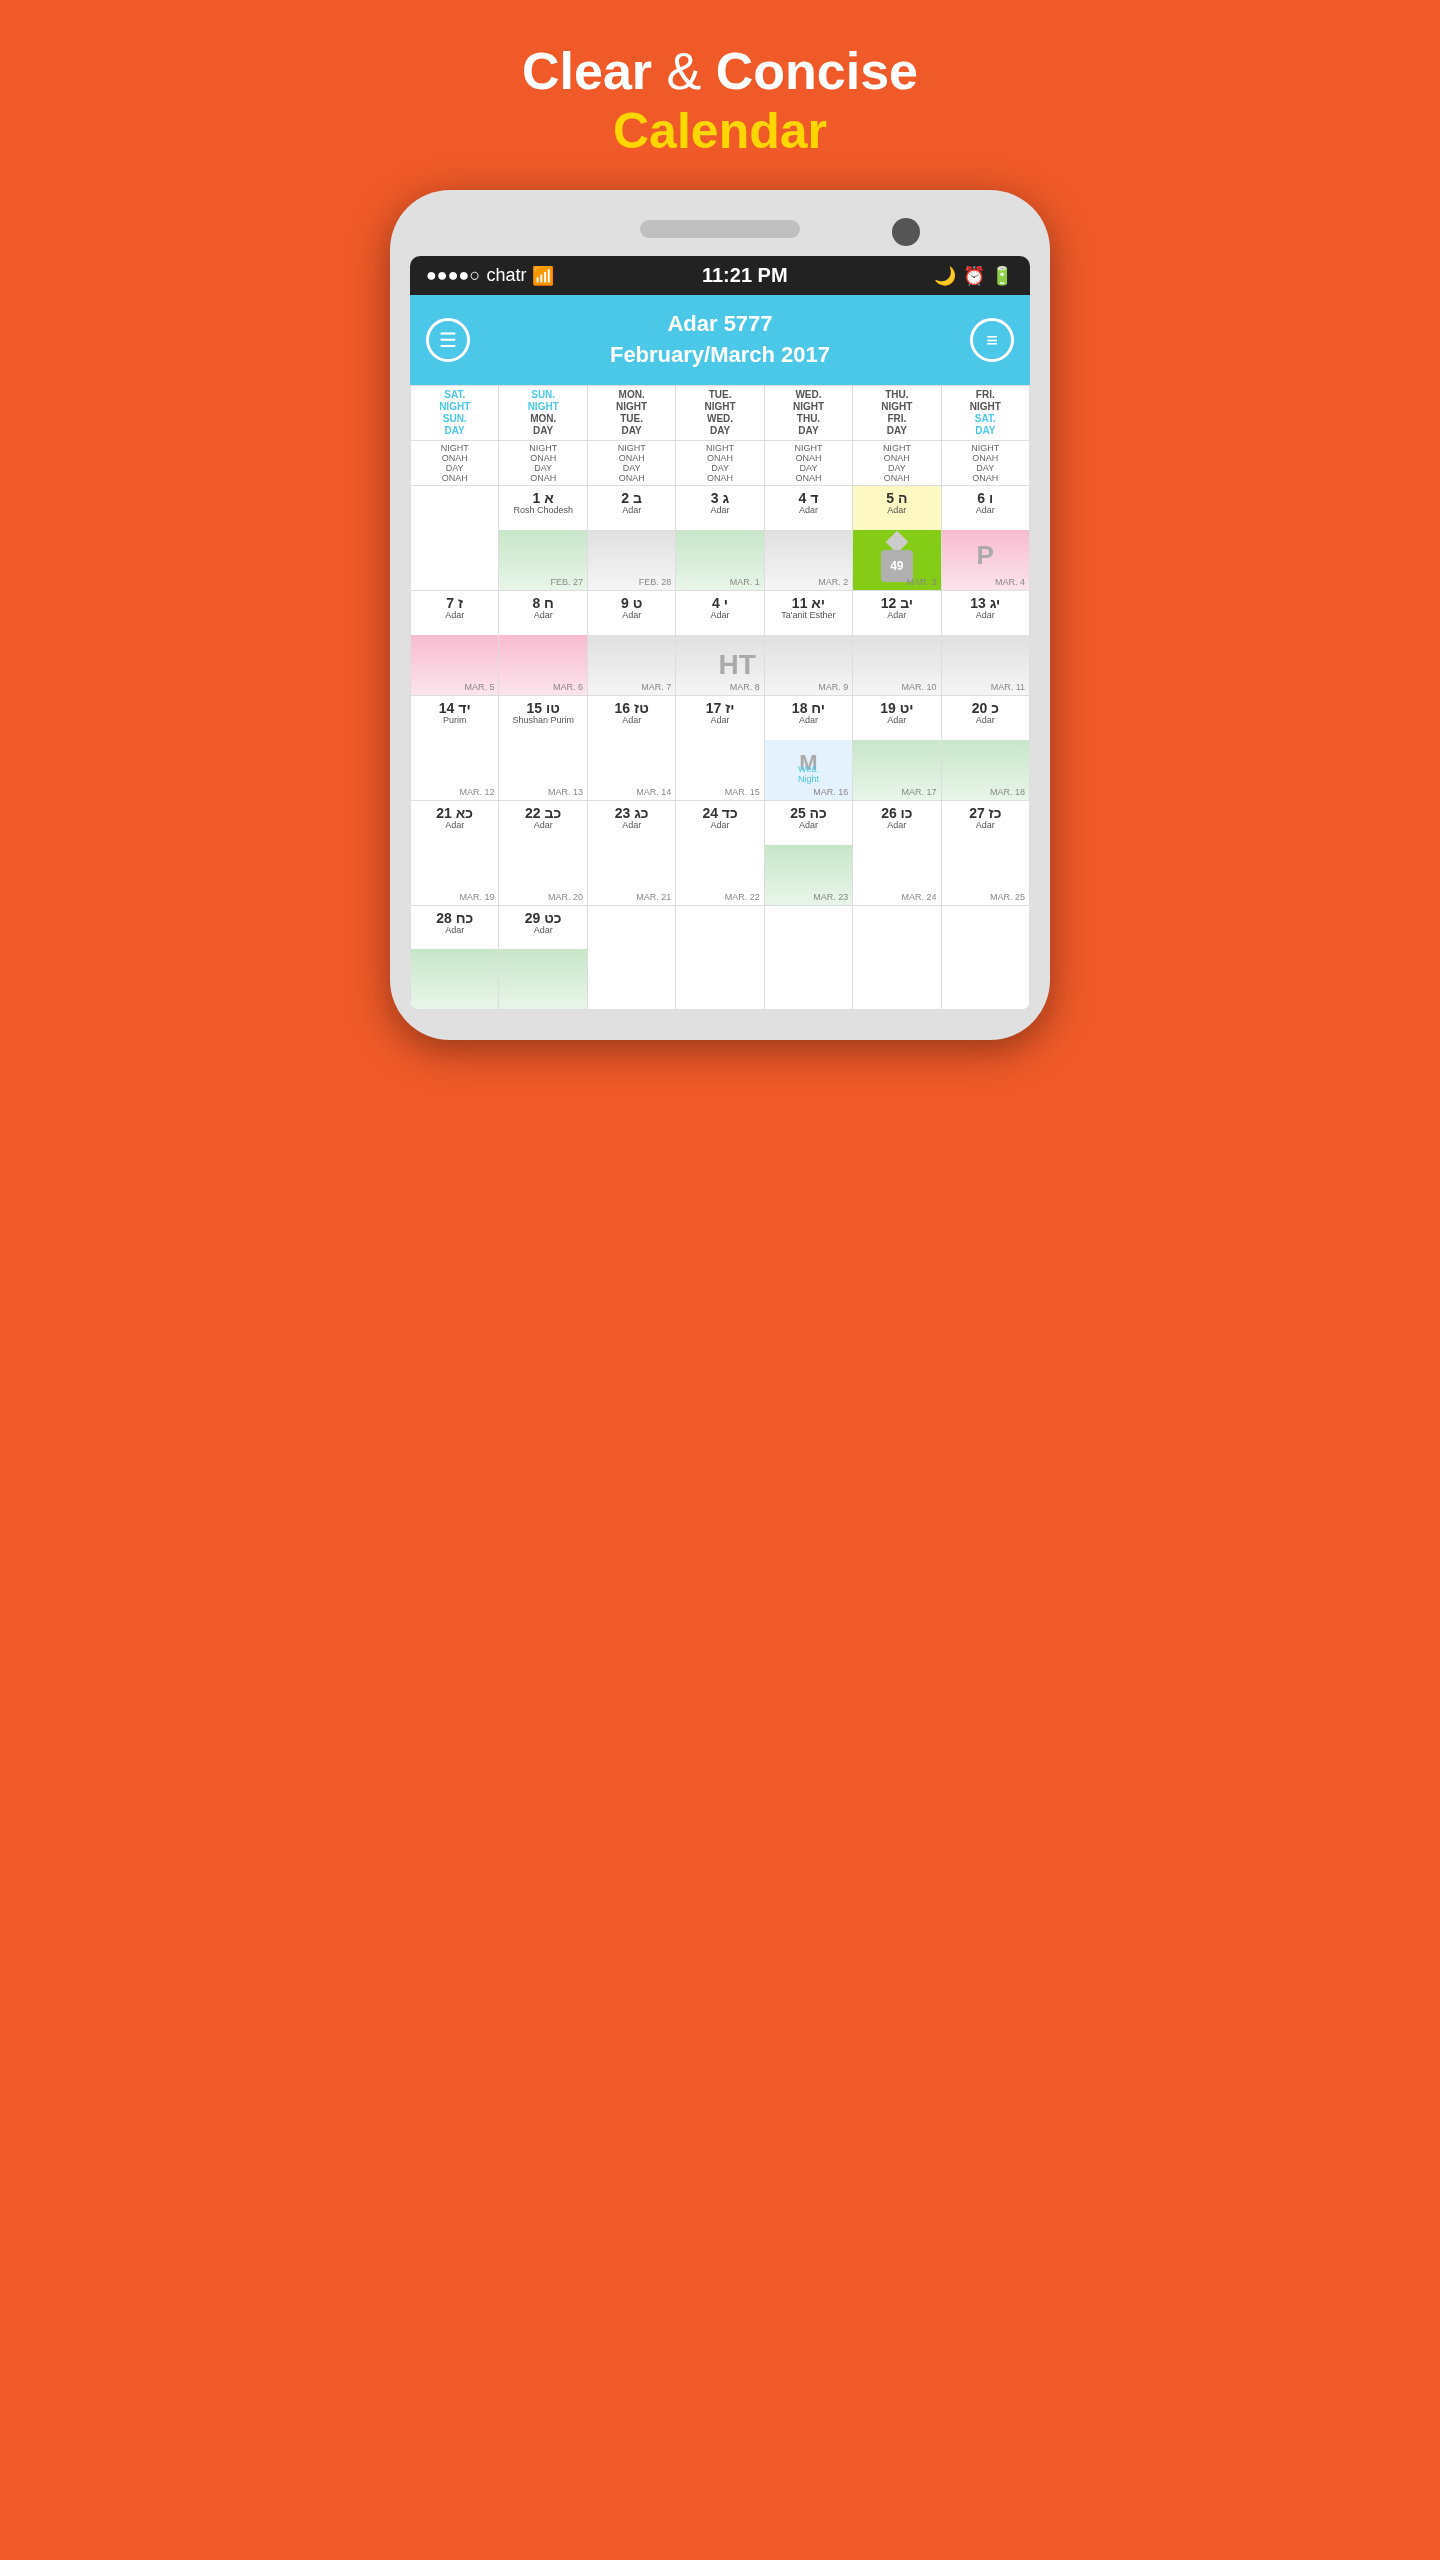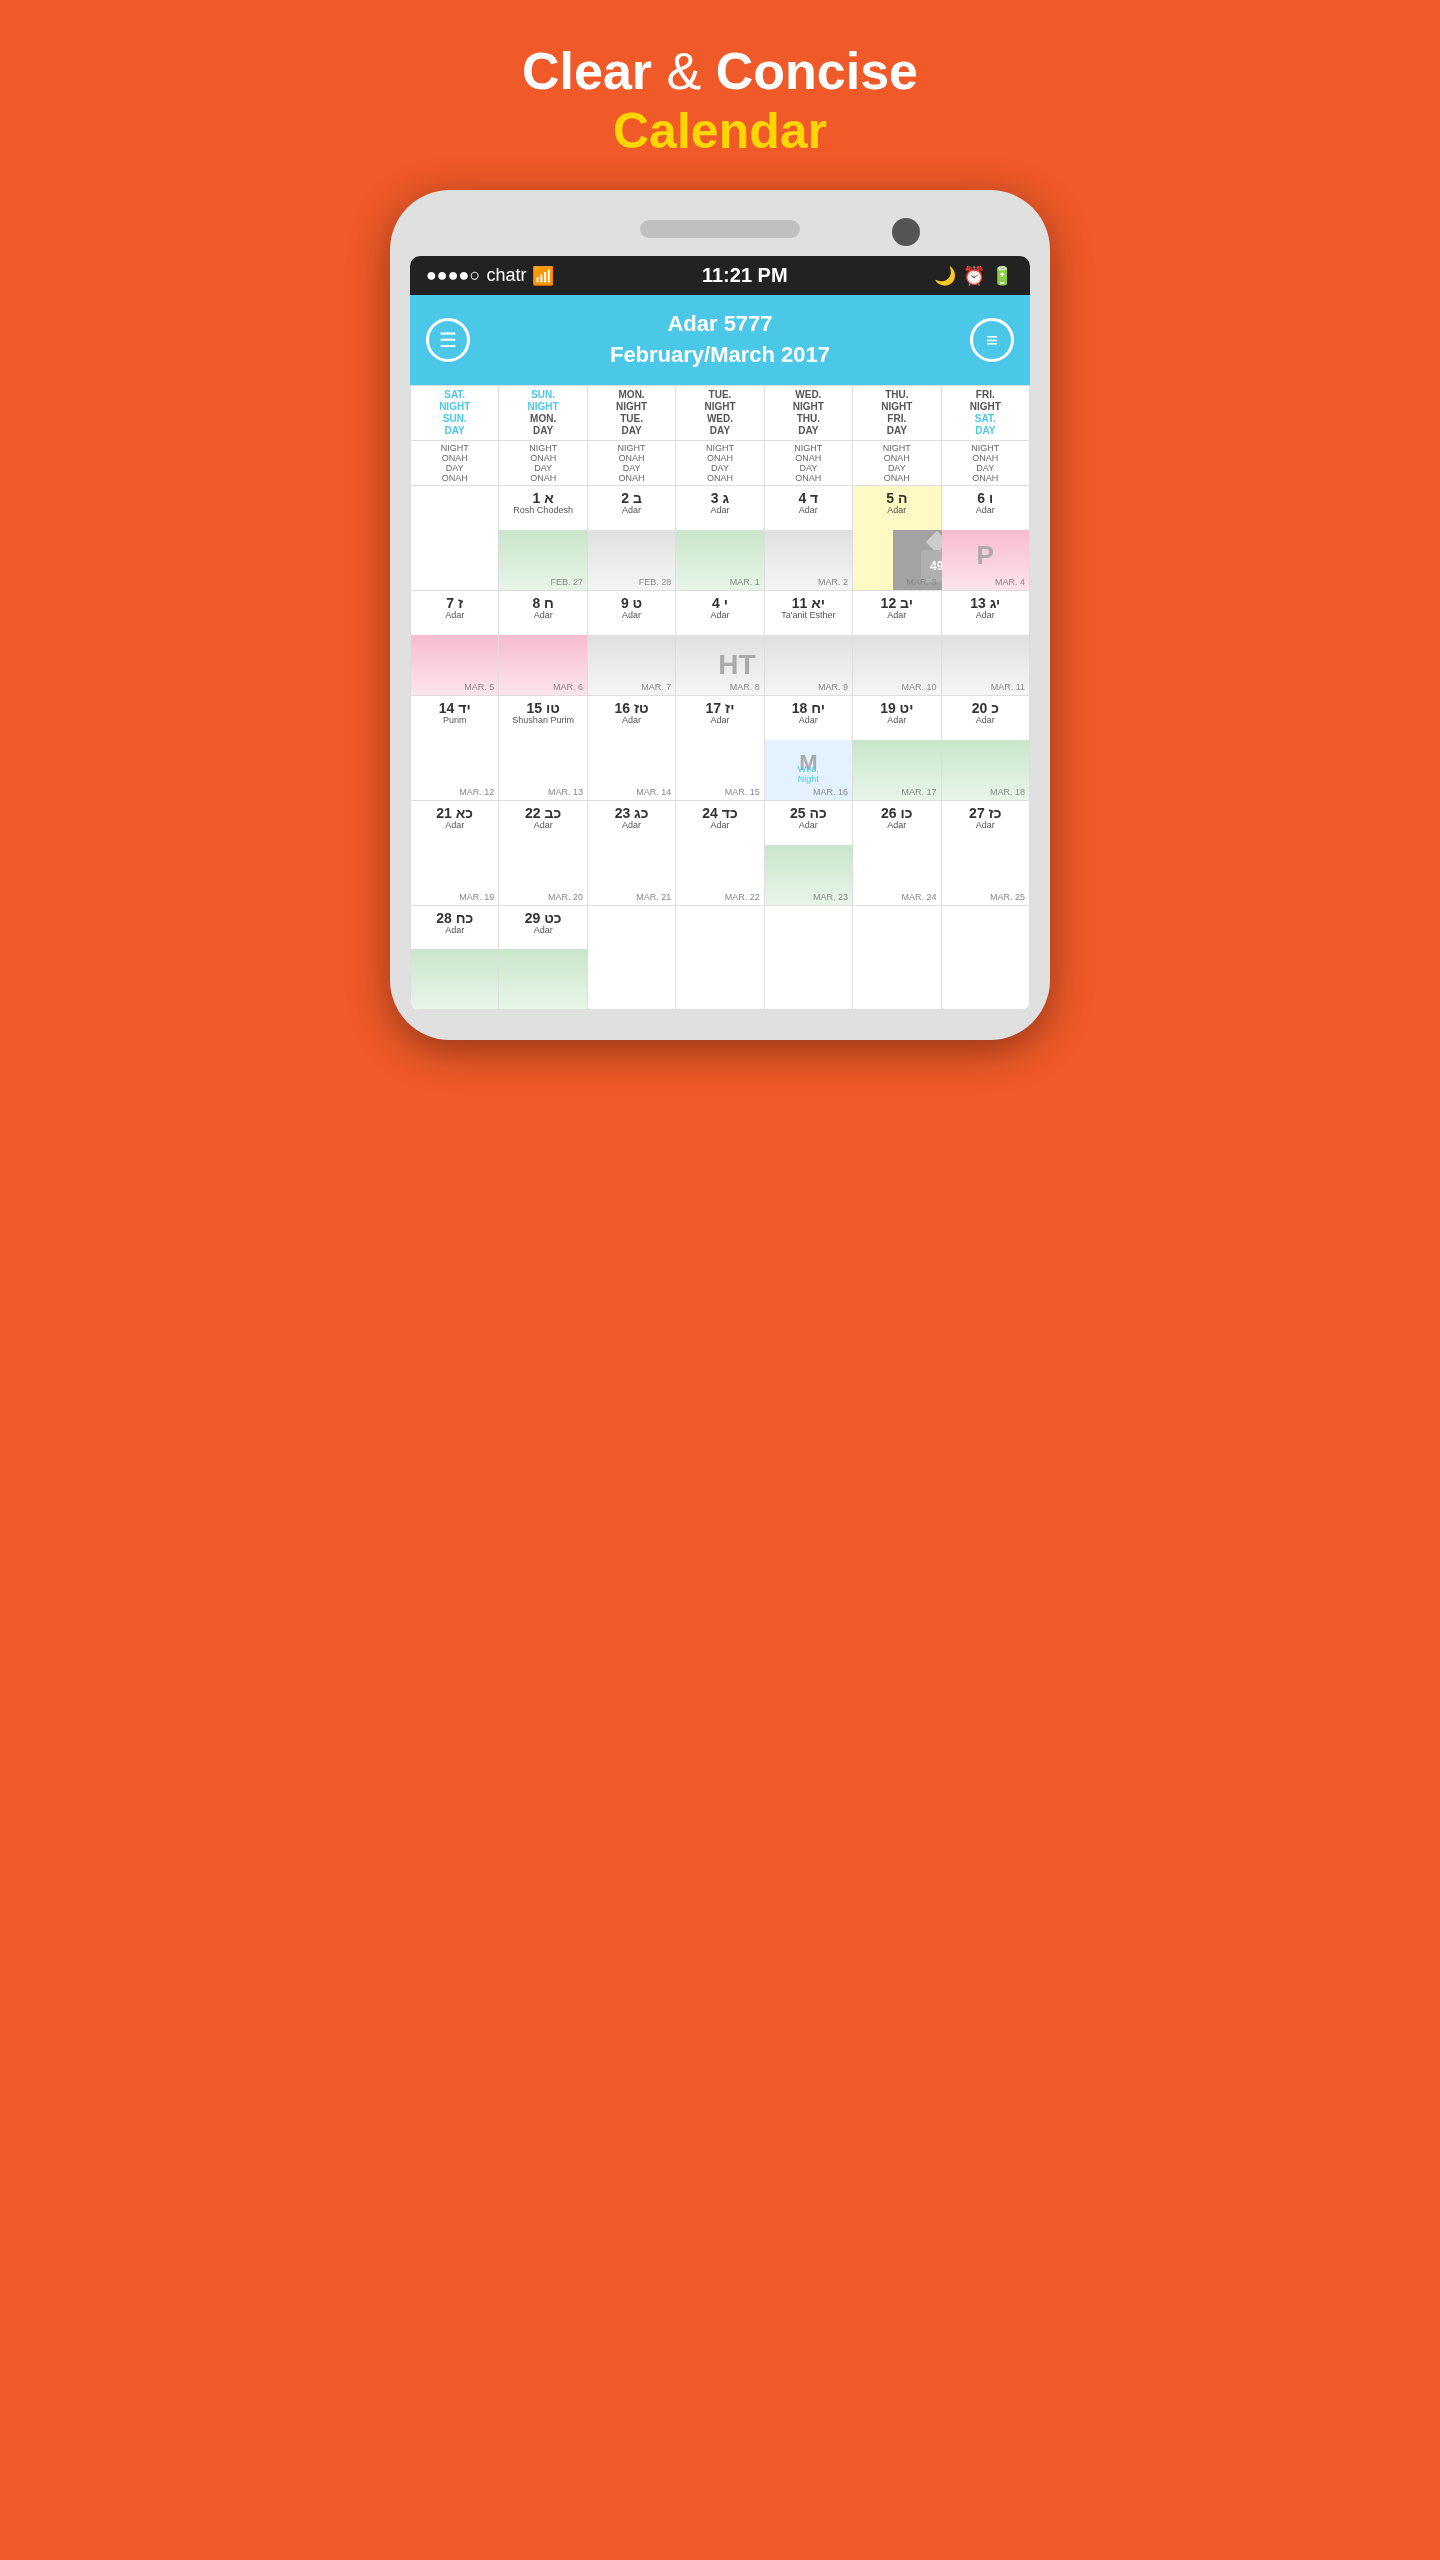--- a/index.html
+++ b/index.html
@@ -157,21 +157,21 @@
     .cell-content {
       width: 100%;
       height: 60px;
       position: relative;
       overflow: hidden;
     }
     
     .bg-green { background: linear-gradient(to bottom, #c8e6c9, #e8f5e9); }
     .bg-pink { background: linear-gradient(to bottom, #f8bbd0, #fce4ec); }
     .bg-silver { background: linear-gradient(to bottom, #e0e0e0, #f5f5f5); }
-    .bg-yellow { background: #a3a3a3; margin-left: 40px; }
+    .bg-yellow { background: #84cc16; }
     .bg-white { background: white; }
 
     .cal-row td { padding: 0; }
 
     .badge-49 {
       position: absolute;
       bottom: 8px;
       left: 50%;
       transform: translateX(-50%);
       background: #b0b0b0;

